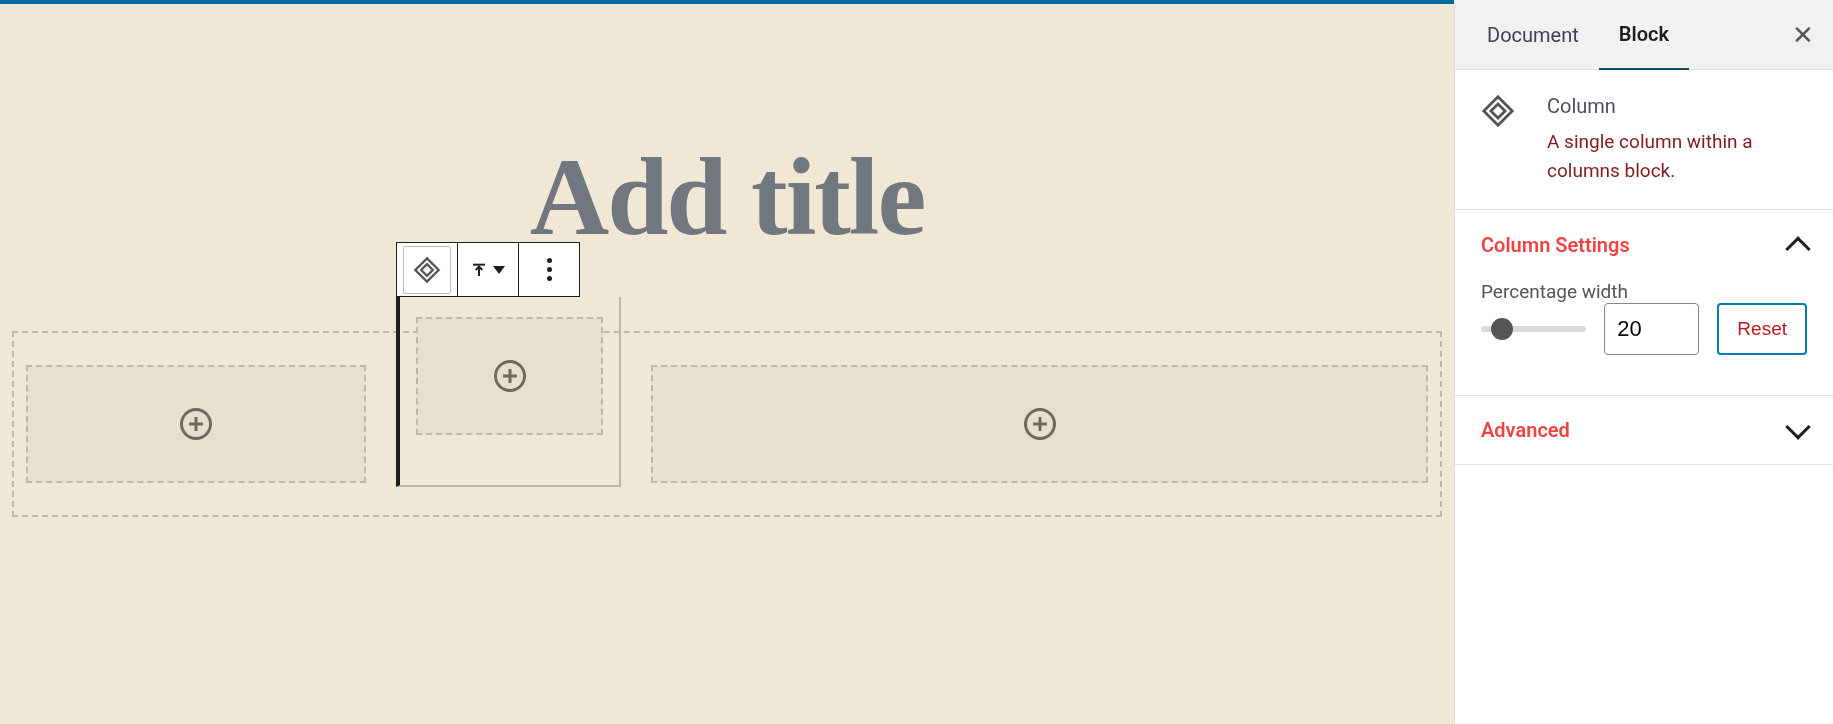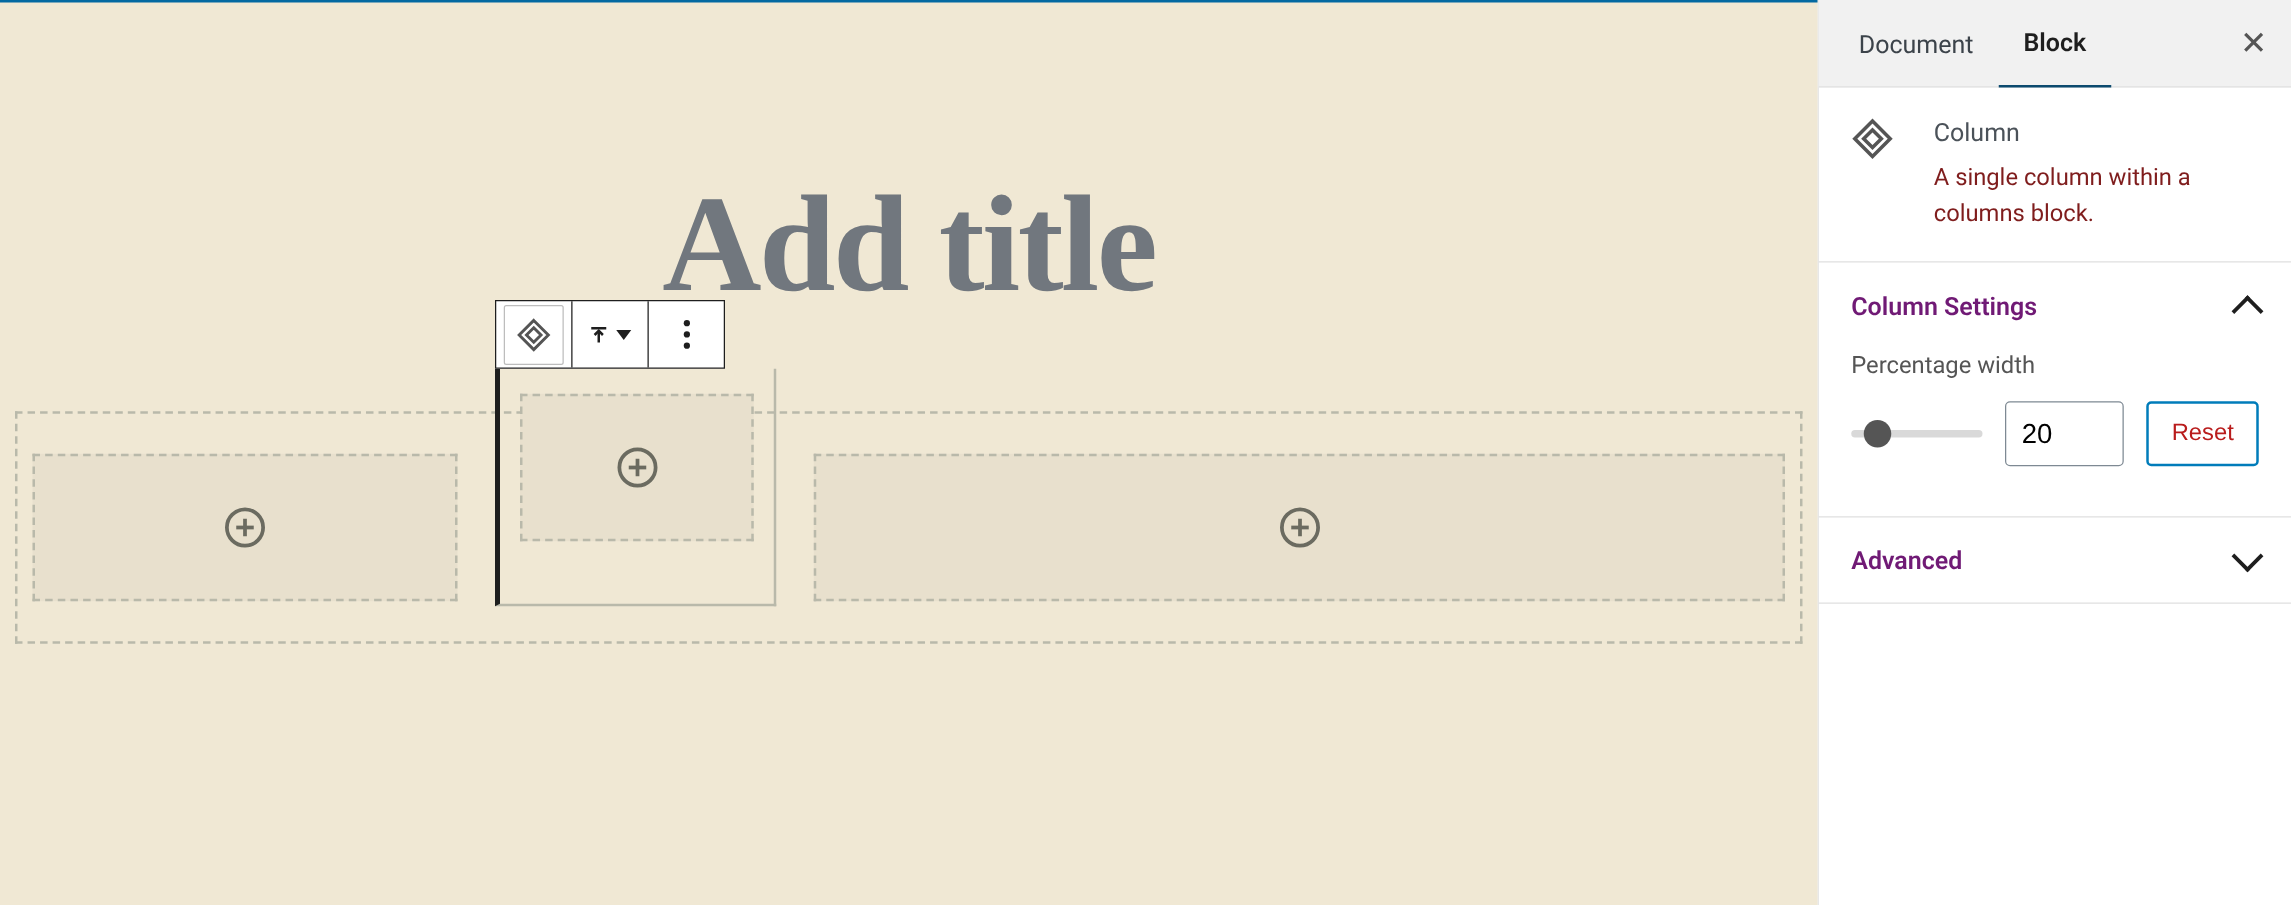--- a/index.html
+++ b/index.html
@@ -11,21 +11,21 @@
     display: flex;
     overflow: hidden;
   }
 
   
   .editor-canvas {
     flex: 1;
     background: #f0e8d4;
     padding-top: 130px;
     position: relative;
-    border-top: 2px solid #0369a1;
+    border-top: 4px solid #0369a1;
   }
   .title-placeholder {
     text-align: center;
     font-size: 110px;
     font-weight: 900;
     letter-spacing: -2px;
     color: #71777e;
     font-family: Georgia, "Times New Roman", serif;
   }
 
@@ -178,39 +178,38 @@
   .panel {
     border-bottom: 1px solid #e0e0e0;
   }
   .panel-header {
     display: flex;
     justify-content: space-between;
     align-items: center;
     padding: 22px 26px;
     font-size: 20px;
     font-weight: 600;
-    color: #701a75;
+    color: #ef4444;
     cursor: pointer;
   }
   .chev {
     width: 18px; height: 18px;
     border-right: 3px solid #1e1e1e;
     border-bottom: 3px solid #1e1e1e;
     transform: rotate(-135deg);
     margin-top: 8px;
   }
   .chev.down { transform: rotate(45deg); margin-top: -6px; }
 
   .panel-body {
     padding: 0 26px 40px 26px;
   }
   .field-label {
     font-size: 19px;
     color: #555;
-    margin-bottom: 18px;
   }
   .pct-row {
     display: flex;
     align-items: center;
     gap: 18px;
   }
   .slider {
     flex: 1;
     position: relative;
     height: 6px;

